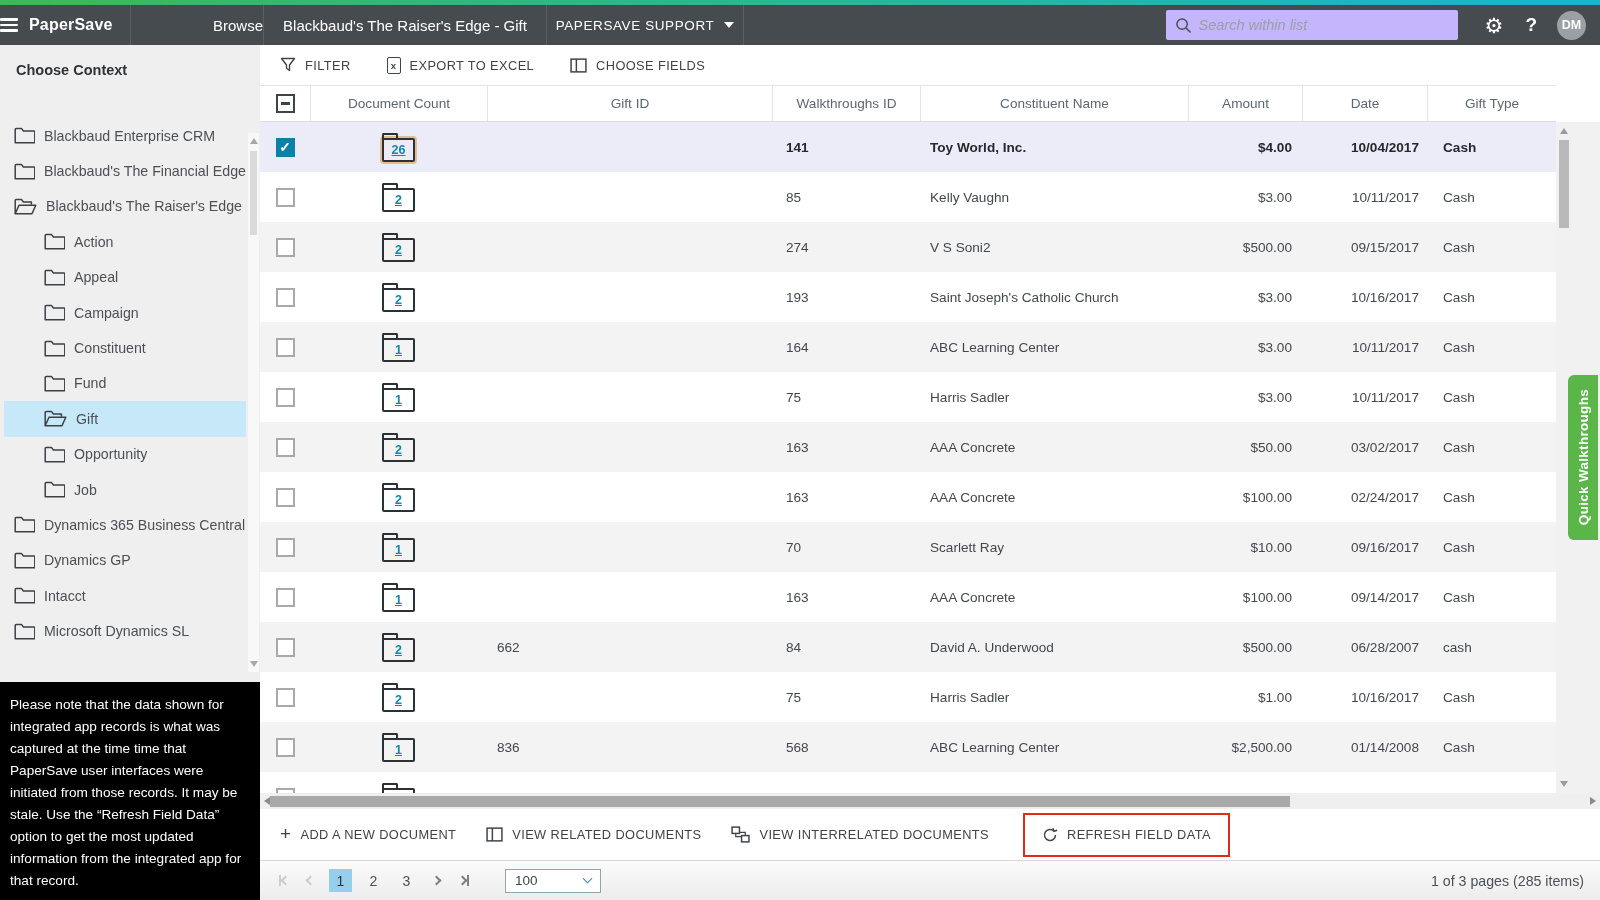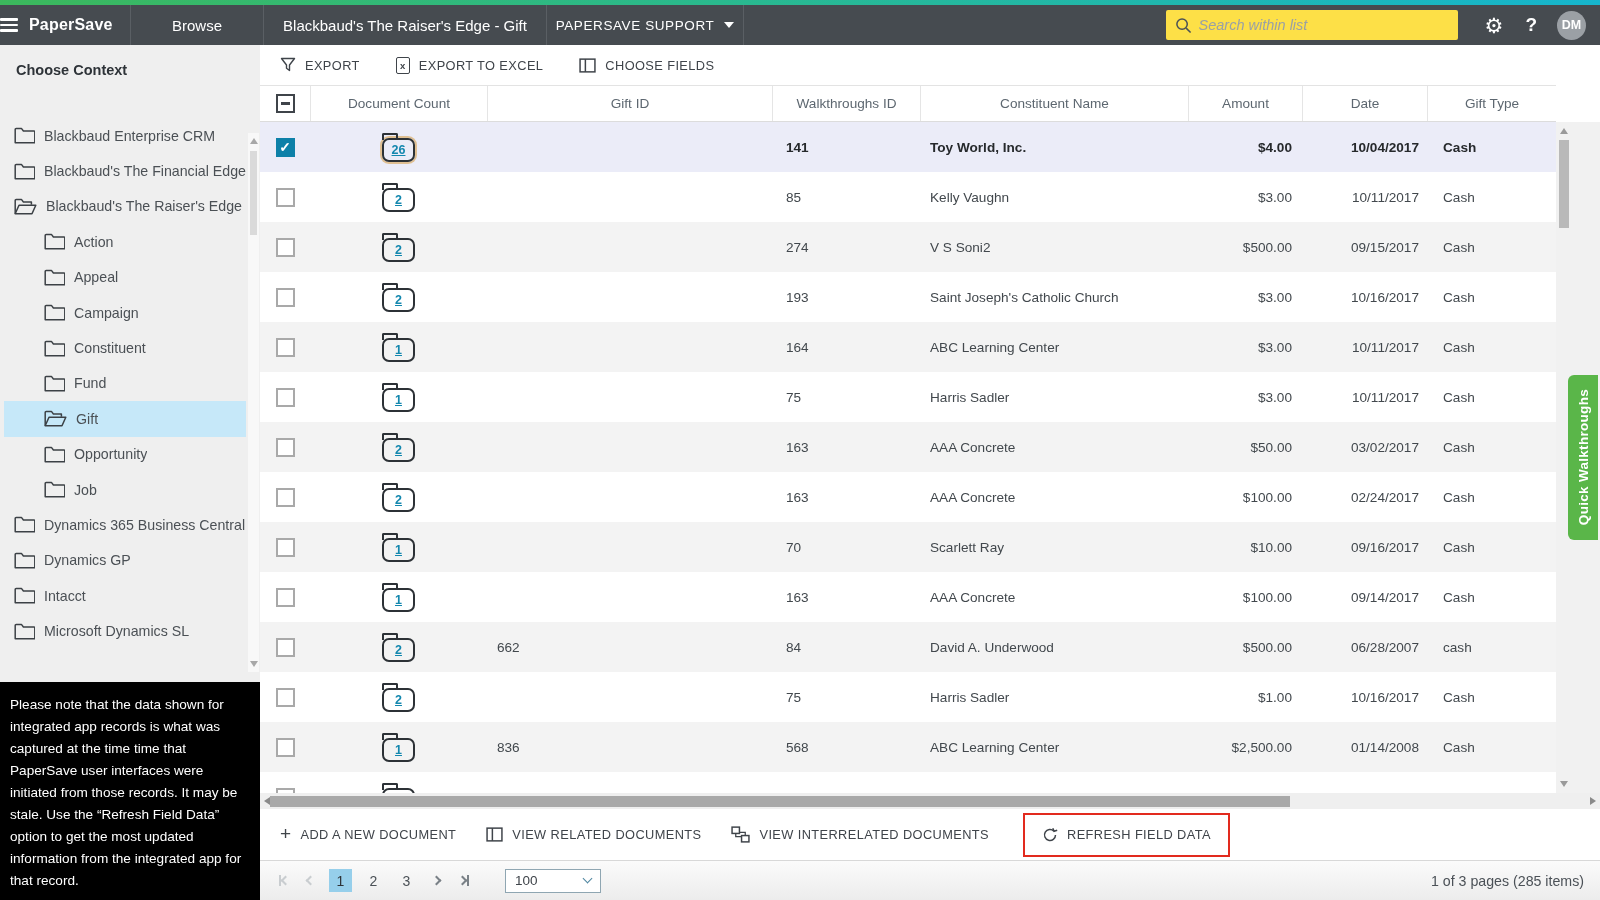--- a/index.html
+++ b/index.html
@@ -10,26 +10,26 @@
   
   .top-strip{height:5px;background:linear-gradient(90deg,#3cb85c 0%,#2ab98e 45%,#16b5cd 100%);}
 
   
   .navbar{height:40px;background:#464b50;display:flex;align-items:stretch;color:#fff;}
   .nav-sec{display:flex;align-items:center;border-right:1px solid #5a5f64;}
   .brand-sec{width:131px;gap:11px;}
   .hamburger{display:inline-flex;flex-direction:column;gap:3px;cursor:pointer;}
   .hamburger i{display:block;width:18px;height:2.4px;background:#fff;border-radius:1px;}
   .brand{font-size:16px;font-weight:700;letter-spacing:.2px;}
-  .browse-sec{width:133px;justify-content:center;font-size:15px;cursor:pointer;}
+  .browse-sec{width:133px;justify-content:flex-end;font-size:15px;cursor:pointer;}
   .title-sec{width:283px;justify-content:center;font-size:15px;}
   .support-sec{width:197px;justify-content:center;gap:10px;font-size:13.5px;letter-spacing:.6px;cursor:pointer;}
   .caret{width:0;height:0;border-left:5px solid transparent;border-right:5px solid transparent;border-top:6px solid #fff;display:inline-block;}
   .nav-right{margin-left:auto;display:flex;align-items:center;padding-right:14px;}
-  .searchbox{width:292px;height:30px;background:#fde047;border-radius:2px;display:flex;align-items:center;gap:7px;padding:0 9px;margin-right:16px;}
+  .searchbox{width:292px;height:30px;background:#c4b5fd;border-radius:2px;display:flex;align-items:center;gap:7px;padding:0 9px;margin-right:16px;}
   .searchbox input{flex:1;border:none;outline:none;font-size:14.5px;color:#333;font-family:"Liberation Sans",sans-serif;background:transparent;}
   .searchbox input::placeholder{color:#9aa0a5;font-style:italic;}
   .gear{font-size:21px;line-height:1;margin:0 11px;cursor:pointer;}
   .helpq{font-size:19px;font-weight:700;margin:0 11px;cursor:pointer;}
   .avatar{width:29px;height:29px;border-radius:50%;background:#9ba0a5;color:#fff;font-size:12.5px;font-weight:700;display:flex;align-items:center;justify-content:center;margin-left:9px;cursor:pointer;}
 
   
   .app-body{display:flex;height:855px;}
 
   
@@ -73,21 +73,21 @@
   .c-amt{justify-content:flex-end;padding-right:10px;}
   .c-date{justify-content:flex-end;padding-right:8px;}
   .c-type{padding-left:16px;}
 
   .cb{width:19px;height:19px;border:2px solid #a9a9a9;background:#fff;display:inline-flex;align-items:center;justify-content:center;cursor:pointer;flex:none;}
   .cb.indet{border-color:#3f444a;}
   .cb.indet::after{content:"";width:9px;height:2.5px;background:#3f444a;}
   .cb.checked{background:#0d80a8;border-color:#0d80a8;}
   .cb.checked::after{content:"\2713";color:#fff;font-size:14px;font-weight:700;}
 
-  .folder{position:relative;width:33px;height:24px;border:2px solid #2c3136;border-radius:7px;margin-top:5px;cursor:pointer;}
+  .folder{position:relative;width:33px;height:24px;border:2px solid #2c3136;border-radius:2px;margin-top:5px;cursor:pointer;}
   .folder::before{content:"";position:absolute;top:-7px;left:-2px;width:12px;height:5px;border:2px solid #2c3136;border-bottom:none;border-radius:2px 2px 0 0;}
   .fcount{position:absolute;inset:0;display:flex;align-items:center;justify-content:center;color:#1387ae;font-size:12.5px;font-weight:700;text-decoration:underline;}
   .row.selected .folder{box-shadow:0 0 0 2px rgba(214,154,62,.55);}
 
   .vscroll{width:16px;background:#f1f1f1;position:relative;flex:none;}
   .vs-up,.vs-down{position:absolute;left:4px;width:0;height:0;border-left:4px solid transparent;border-right:4px solid transparent;}
   .vs-up{top:6px;border-bottom:6px solid #9a9a9a;}
   .vs-down{bottom:6px;border-top:6px solid #9a9a9a;}
   .vs-thumb{position:absolute;top:18px;left:3px;width:10px;height:88px;background:#b9b9b9;}
   .gutter{width:28px;background:#f1f1f1;flex:none;}
@@ -309,21 +309,21 @@
       <div class="notice">Please note that the data shown for integrated app records is what was captured at the time time that PaperSave user interfaces were initiated from those records. It may be stale. Use the “Refresh Field Data” option to get the most updated information from the integrated app for that record.</div>
     </aside>
 
     <main class="main">
 
       <div class="toolbar">
         <div class="tb-btn">
           <svg width="16" height="16" viewBox="0 0 16 16">
               <path d="M1.5 1.5 h13 L9.5 8 v5.5 l-3 -2.2 V8 Z" fill="none" stroke="#3f444a" stroke-width="1.4" stroke-linejoin="round"></path>
             </svg>
-          <span>EXPORT</span>
+          <span>FILTER</span>
         </div>
         <div class="tb-btn">
           <span class="icon-excel">x</span>
           <span>EXPORT TO EXCEL</span>
         </div>
         <div class="tb-btn">
           <svg width="17" height="15" viewBox="0 0 16 14">
               <rect x="1" y="1" width="14" height="12" fill="none" stroke="#3f444a" stroke-width="1.4"></rect>
               <line x1="6" y1="1" x2="6" y2="13" stroke="#3f444a" stroke-width="1.4"></line>
             </svg>

